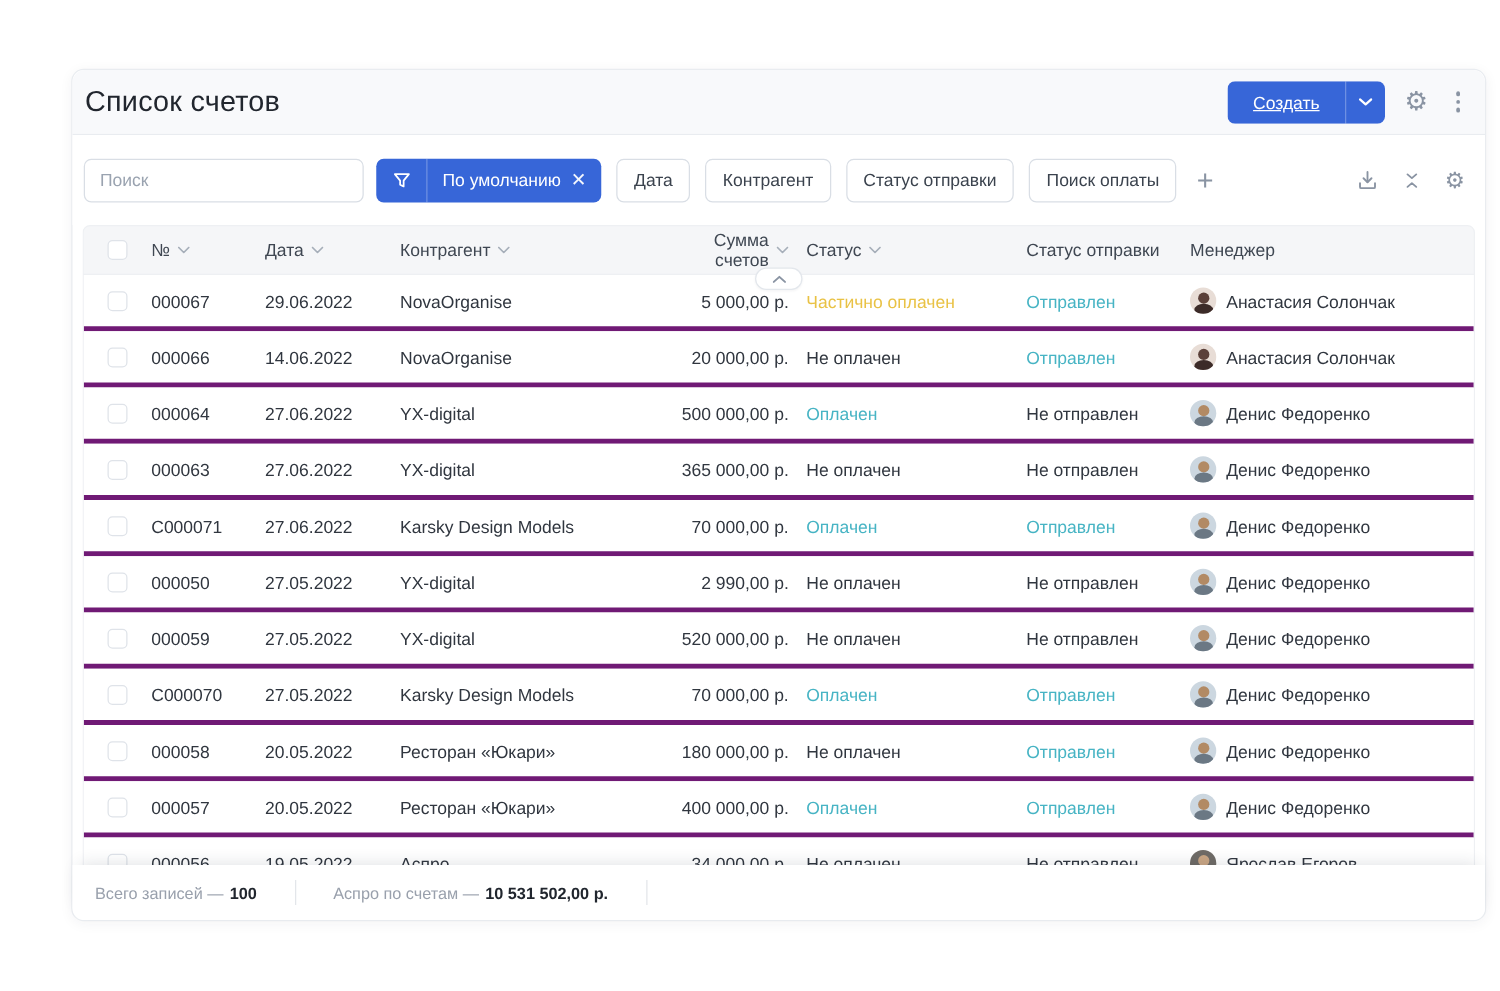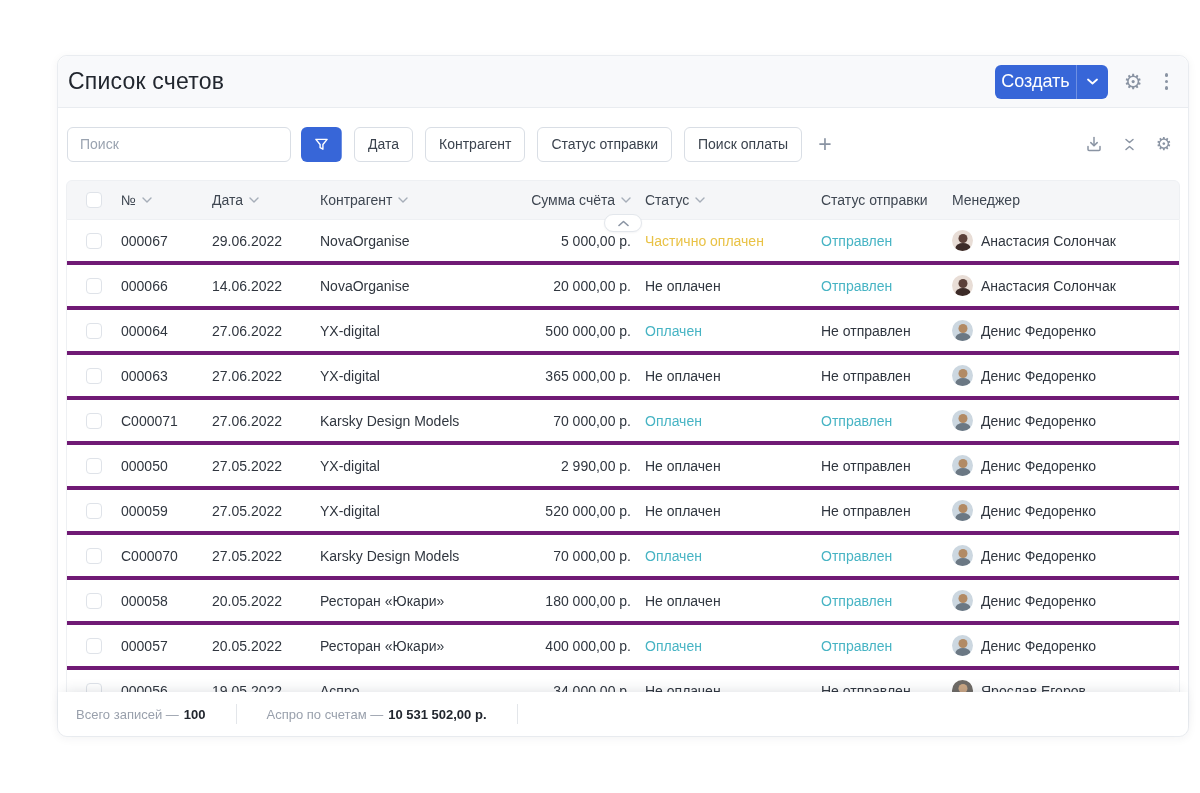--- a/index.html
+++ b/index.html
@@ -15,23 +15,24 @@
   
   .title-row {
     height: 52px; flex: 0 0 52px; background: #f8f9fb;
     border-bottom: 1px solid #e9ecf0; border-radius: 10px 10px 0 0;
     display: flex; align-items: center; padding: 0 14px 0 10px;
   }
   .page-title { font-size: 23px; color: #21262e; letter-spacing: .2px; }
   .title-actions { margin-left: auto; display: flex; align-items: center; gap: 14px; }
   .create-split { display: flex; height: 34px; border-radius: 6px; overflow: hidden; cursor: pointer; }
   .create-main {
-    background: #3766d8; color: #fff; font-size: 18px; border: none;
-    padding: 0 6px; display: flex; align-items: center; cursor: pointer;
+    background: #3766d8; color: #fff; font-size: 14px; border: none;
+    padding: 0 20px; display: flex; align-items: center; cursor: pointer;
     font-family: inherit;
+    text-decoration: underline;
   }
   .create-caret {
     background: #3766d8; border: none; border-left: 1px solid rgba(255,255,255,0.28);
     width: 32px; display: flex; align-items: center; justify-content: center; cursor: pointer;
   }
   .icon-btn { background: none; border: none; cursor: pointer; display: flex; align-items: center; justify-content: center; padding: 2px; }
   .gear-glyph { font-size: 21px; color: #8a94a3; line-height: 1; }
   .gear-glyph.small { font-size: 18px; }
   .kebab { display: flex; flex-direction: column; gap: 3px; padding: 2px 6px; }
   .kebab i { width: 3.5px; height: 3.5px; border-radius: 50%; background: #8a94a3; }
@@ -151,20 +152,24 @@
     </div>
   </div>
 
   <div class="filter-row">
     <input class="search-input" type="text" placeholder="Поиск" style="">
     <div class="active-filter">
       <span class="funnel-seg">
         <svg width="15" height="15" viewBox="0 0 16 16">
             <path d="M2 2.5h12L9.5 8v5L6.5 11.4V8L2 2.5z" fill="none" stroke="#ffffff" stroke-width="1.5" stroke-linejoin="round"></path>
           </svg>
+      </span>
+      <span class="active-filter-label">
+        <span>По умолчанию</span>
+        <span class="chip-close">✕</span>
       </span>
     </div>
     <div id="chips-host" style="display:flex;align-items:center;gap:10px;">
         <button class="chip">Дата</button>
         <button class="chip">Контрагент</button>
         <button class="chip">Статус отправки</button>
         <button class="chip">Поиск оплаты</button>
       </div>
     <button class="add-filter">+</button>
     <div class="filter-right">
@@ -222,21 +227,21 @@
       <div><span class="th-label">
             <span>Контрагент</span>
             <span class="sort-caret">
               <svg width="10" height="6" viewBox="0 0 10 6">
                 <polyline points="1,1 5,5 9,1" fill="none" stroke="#a6aeb9" stroke-width="1.4" stroke-linecap="round" stroke-linejoin="round"></polyline>
               </svg>
             </span>
           </span></div>
       <div class="th-amount">
           <span class="th-label">
-            <span>Сумма счёта</span>
+            <span>Сумма счетов</span>
             <span class="sort-caret">
               <svg width="10" height="6" viewBox="0 0 10 6">
                 <polyline points="1,1 5,5 9,1" fill="none" stroke="#a6aeb9" stroke-width="1.4" stroke-linecap="round" stroke-linejoin="round"></polyline>
               </svg>
             </span>
           </span>
         </div>
       <div><span class="th-label">
             <span>Статус</span>
             <span class="sort-caret">

